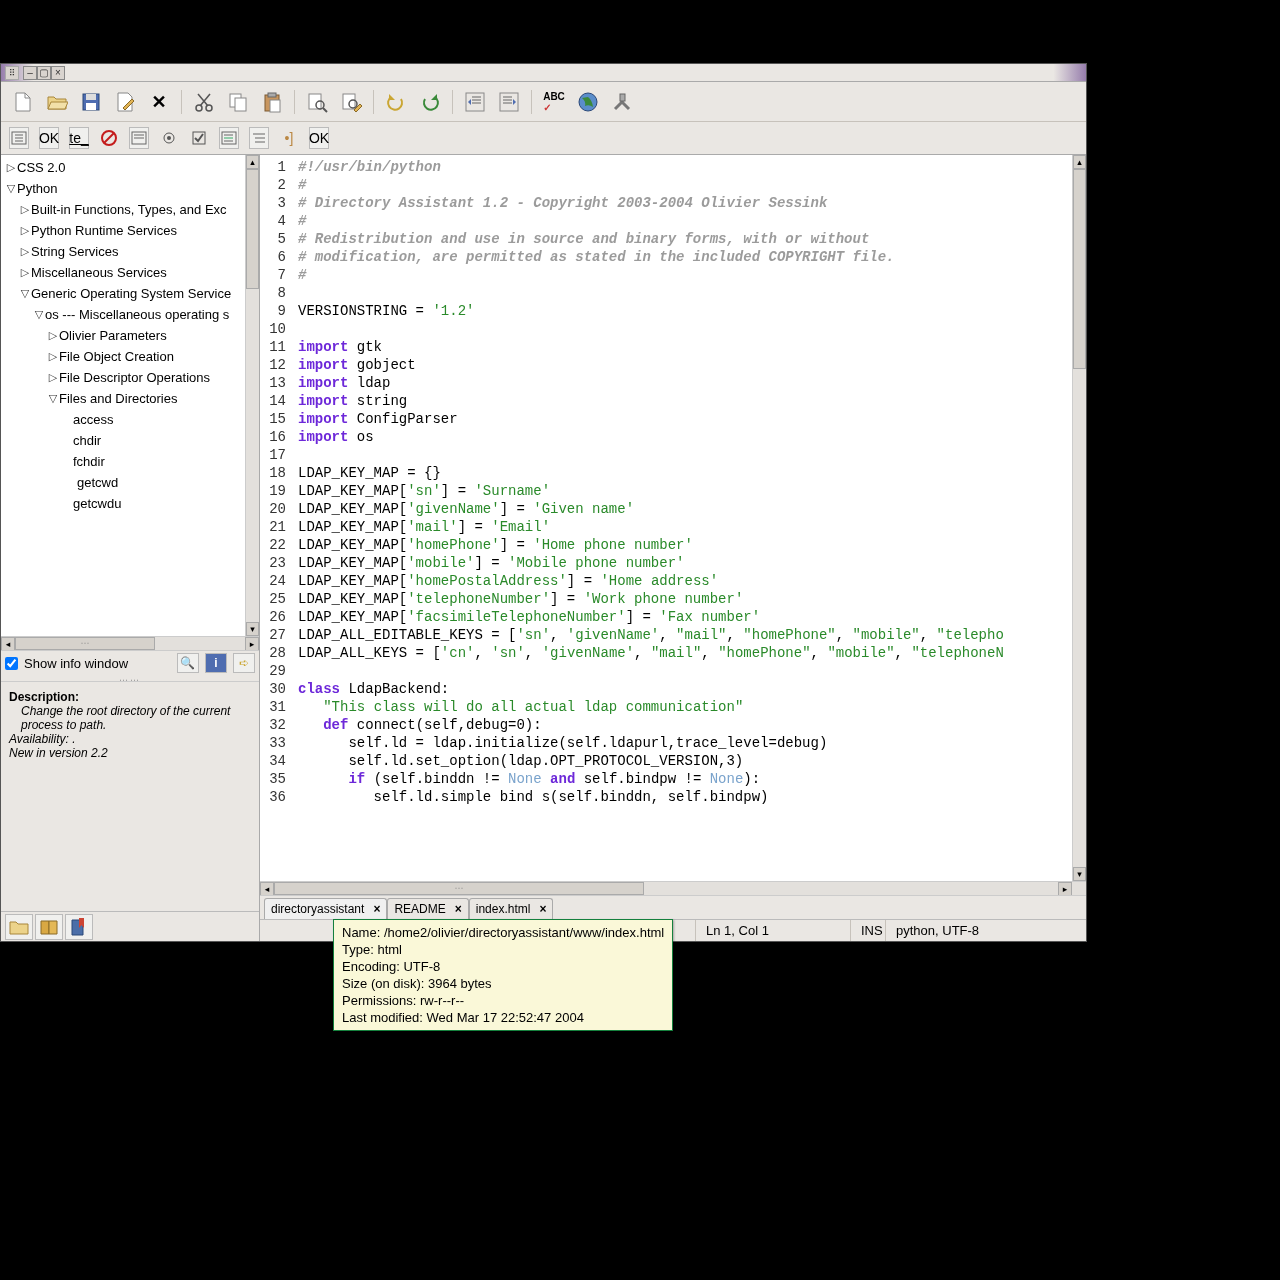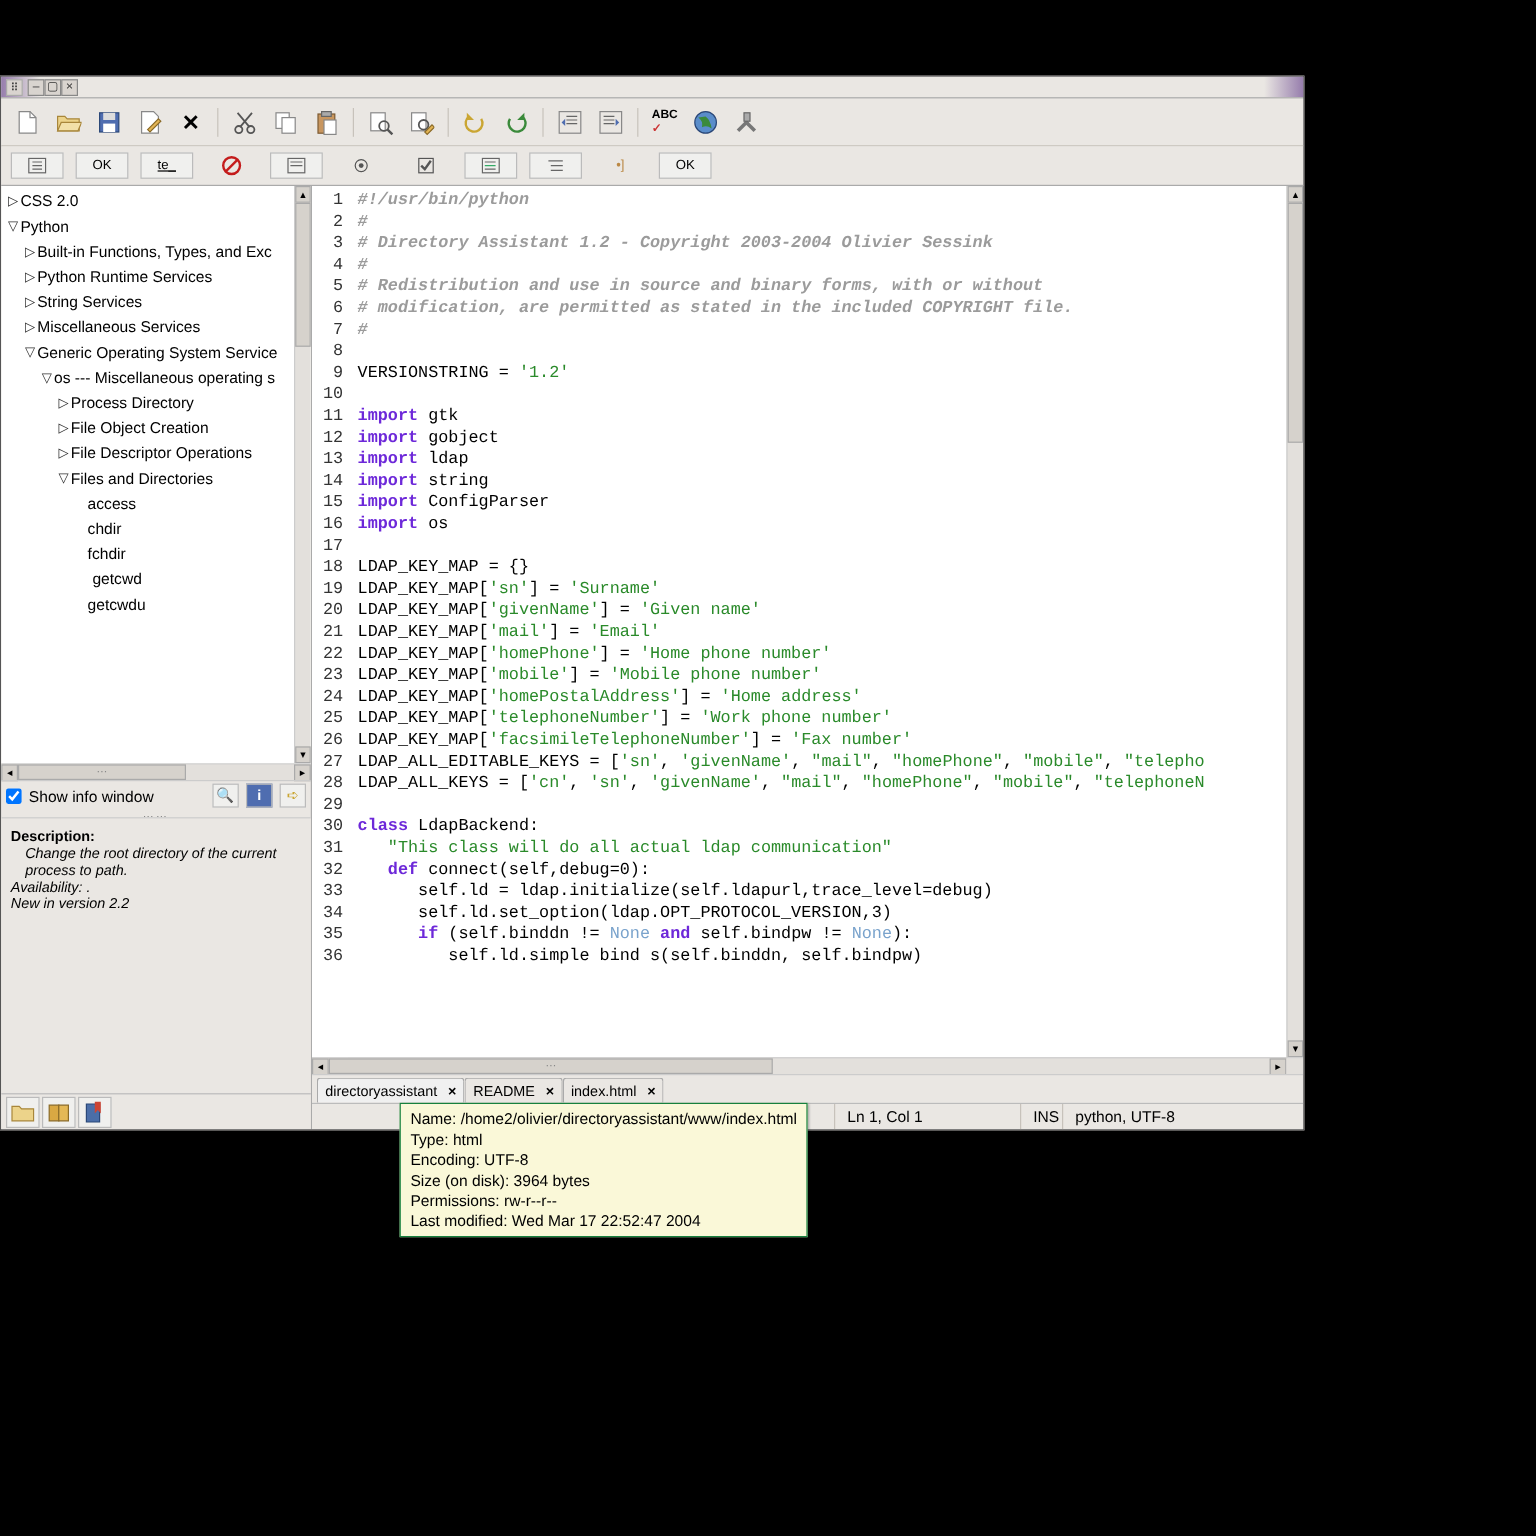--- a/index.html
+++ b/index.html
@@ -13,21 +13,21 @@
   .menubar { height: 24px; background: #eae7e3; display: flex; align-items: center; padding: 0 5px; gap: 0; border-bottom: 1px solid #c7c2bb; }
   .menubar .menuitem { padding: 3px 8px; font-size: 14px; cursor: pointer; }
   .menubar .menuitem u { text-decoration: underline; }
   .toolbar { height: 40px; background: #eae7e3; display: flex; align-items: center; padding: 4px 8px; gap: 6px; border-bottom: 1px solid #c7c2bb; }
   .toolbtn { width: 28px; height: 28px; display: flex; align-items: center; justify-content: center; cursor: pointer; border: 1px solid transparent; }
   .toolsep { width: 1px; height: 24px; background: #c7c2bb; margin: 0 2px; }
   .tabbar { height: 28px; background: #eae7e3; display: flex; align-items: flex-end; padding: 0 4px; border-bottom: 1px solid #aaa; position: relative; }
   .tab { padding: 5px 12px; font-size: 13px; background: #e0ddd8; border: 1px solid #aaa; border-bottom: none; cursor: pointer; margin-right: -1px; border-radius: 3px 3px 0 0; }
   .tab.active { background: #eae7e3; border: 1px outset #ccc; z-index: 1; }
   .formbar { height: 33px; background: #eae7e3; display: flex; align-items: center; padding: 4px 8px; gap: 10px; border-bottom: 1px solid #aaa; }
-  .formtool { width: 44px; height: 22px; border: 1px solid #bbb; background: #f0f0ee; display: flex; align-items: center; justify-content: center; font-size: 11px; cursor: pointer; }
+  .formtool { width: 20px; height: 22px; border: 1px solid #bbb; background: #f0f0ee; display: flex; align-items: center; justify-content: center; font-size: 14px; cursor: pointer; }
   .body { flex: 1; display: flex; overflow: hidden; }
   .sidebar { width: 259px; background: #eae7e3; display: flex; flex-direction: column; border-right: 1px solid #aaa; }
   .tree { flex: 1; background: #fff; overflow: auto; font-size: 13px; padding: 2px 0; position: relative; }
   .tree .sbv { position: absolute; right: 0; top: 0; bottom: 0; width: 14px; background: #e3e0dc; border-left: 1px solid #ccc; }
   .tree .sbv .sbarrow { height: 14px; background: #d6d2cc; border: 1px solid #aaa; font-size: 9px; text-align: center; line-height: 12px; }
   .tree .sbv .sbtrack { position: absolute; top: 14px; bottom: 14px; left: 0; right: 0; }
   .tree .sbv .thumb { position: absolute; top: 0; height: 120px; left: 0; right: 0; background: #d6d2cc; border: 1px solid #aaa; }
   .tree .sbv .sbarrow.bot { position: absolute; bottom: 0; left: 0; right: 0; }
   .tree-row { padding: 3px 4px 3px 4px; white-space: nowrap; display: flex; align-items: center; cursor: pointer; }
   .tarrow { display: inline-block; width: 12px; text-align: center; font-size: 11px; color: #333; }
@@ -292,21 +292,21 @@
           <div class="tree-row" style="padding-left: 18px;">
             <span class="tarrow">▽</span>
             <span>Generic Operating System Service</span>
           </div>
           <div class="tree-row" style="padding-left: 32px;">
             <span class="tarrow">▽</span>
             <span>os --- Miscellaneous operating s</span>
           </div>
           <div class="tree-row" style="padding-left: 46px;">
             <span class="tarrow">▷</span>
-            <span>Process Directory</span>
+            <span>Olivier Parameters</span>
           </div>
           <div class="tree-row" style="padding-left: 46px;">
             <span class="tarrow">▷</span>
             <span>File Object Creation</span>
           </div>
           <div class="tree-row" style="padding-left: 46px;">
             <span class="tarrow">▷</span>
             <span>File Descriptor Operations</span>
           </div>
           <div class="tree-row" style="padding-left: 46px;">

